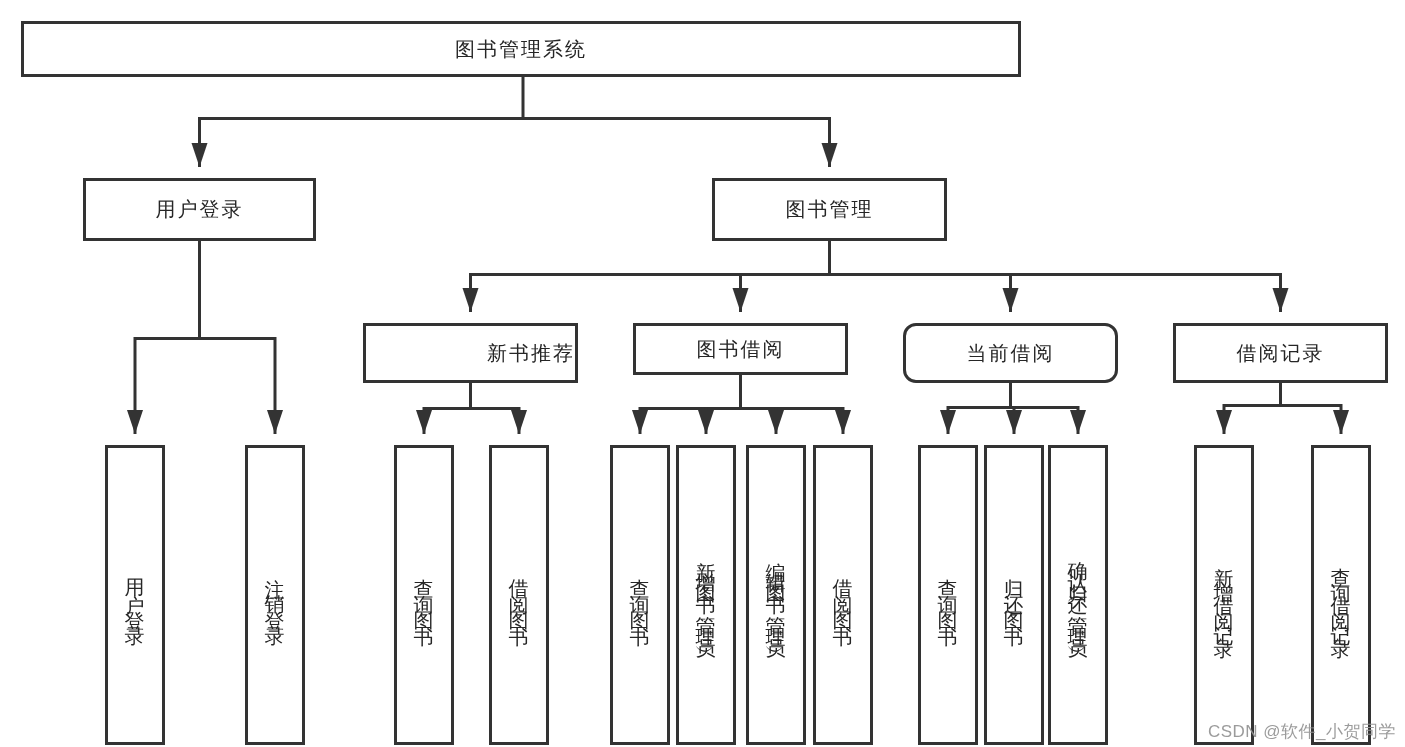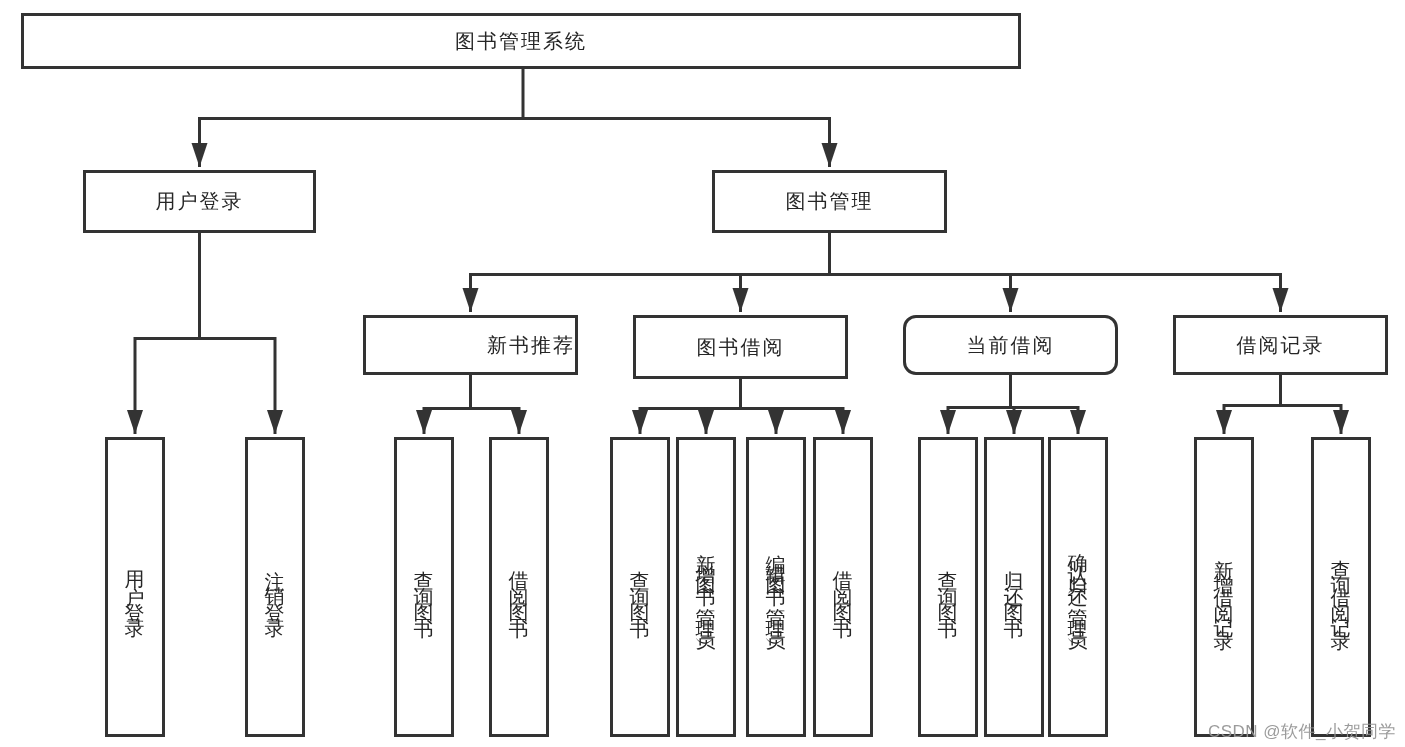--- a/index.html
+++ b/index.html
@@ -25,20 +25,21 @@
   }
   .node {
     position: absolute;
     box-sizing: border-box;
     border: 3px solid #333333;
     background: #ffffff;
     display: flex;
     align-items: center;
     justify-content: center;
     color: #262626;
+    margin-top: 8px;
   }
   .hnode {
     font-size: 20px;
     letter-spacing: 2px;
     white-space: nowrap;
   }
   .root-node {
     left: 21px; top: 13px;
     width: 1000px; height: 56px;
     font-size: 20px;
@@ -142,21 +143,21 @@
   <div class="node hnode" style="left:83px; top:170px; width:233px; height:63px;">
     <span>用户登录</span>
   </div>
   <div class="node hnode" style="left:712px; top:170px; width:235px; height:63px;">
     <span>图书管理</span>
   </div>
 
   <div class="node hnode" style="left:363px; top:315px; width:215px; height:60px;justify-content:flex-end;">
     <span>新书推荐</span>
   </div>
-  <div class="node hnode" style="left:633px; top:315px; width:215px; height:64px;">
+  <div class="node hnode" style="left:633px; top:315px; width:215px; height:52px;">
     <span>图书借阅</span>
   </div>
   <div class="node hnode" style="left:903px; top:315px; width:215px; height:60px;border-radius:13px;">
     <span>当前借阅</span>
   </div>
   <div class="node hnode" style="left:1173px; top:315px; width:215px; height:60px;text-align:center;">
     <span>借阅记录</span>
   </div>
 
   <div class="node leaf" style="left:105px;">

